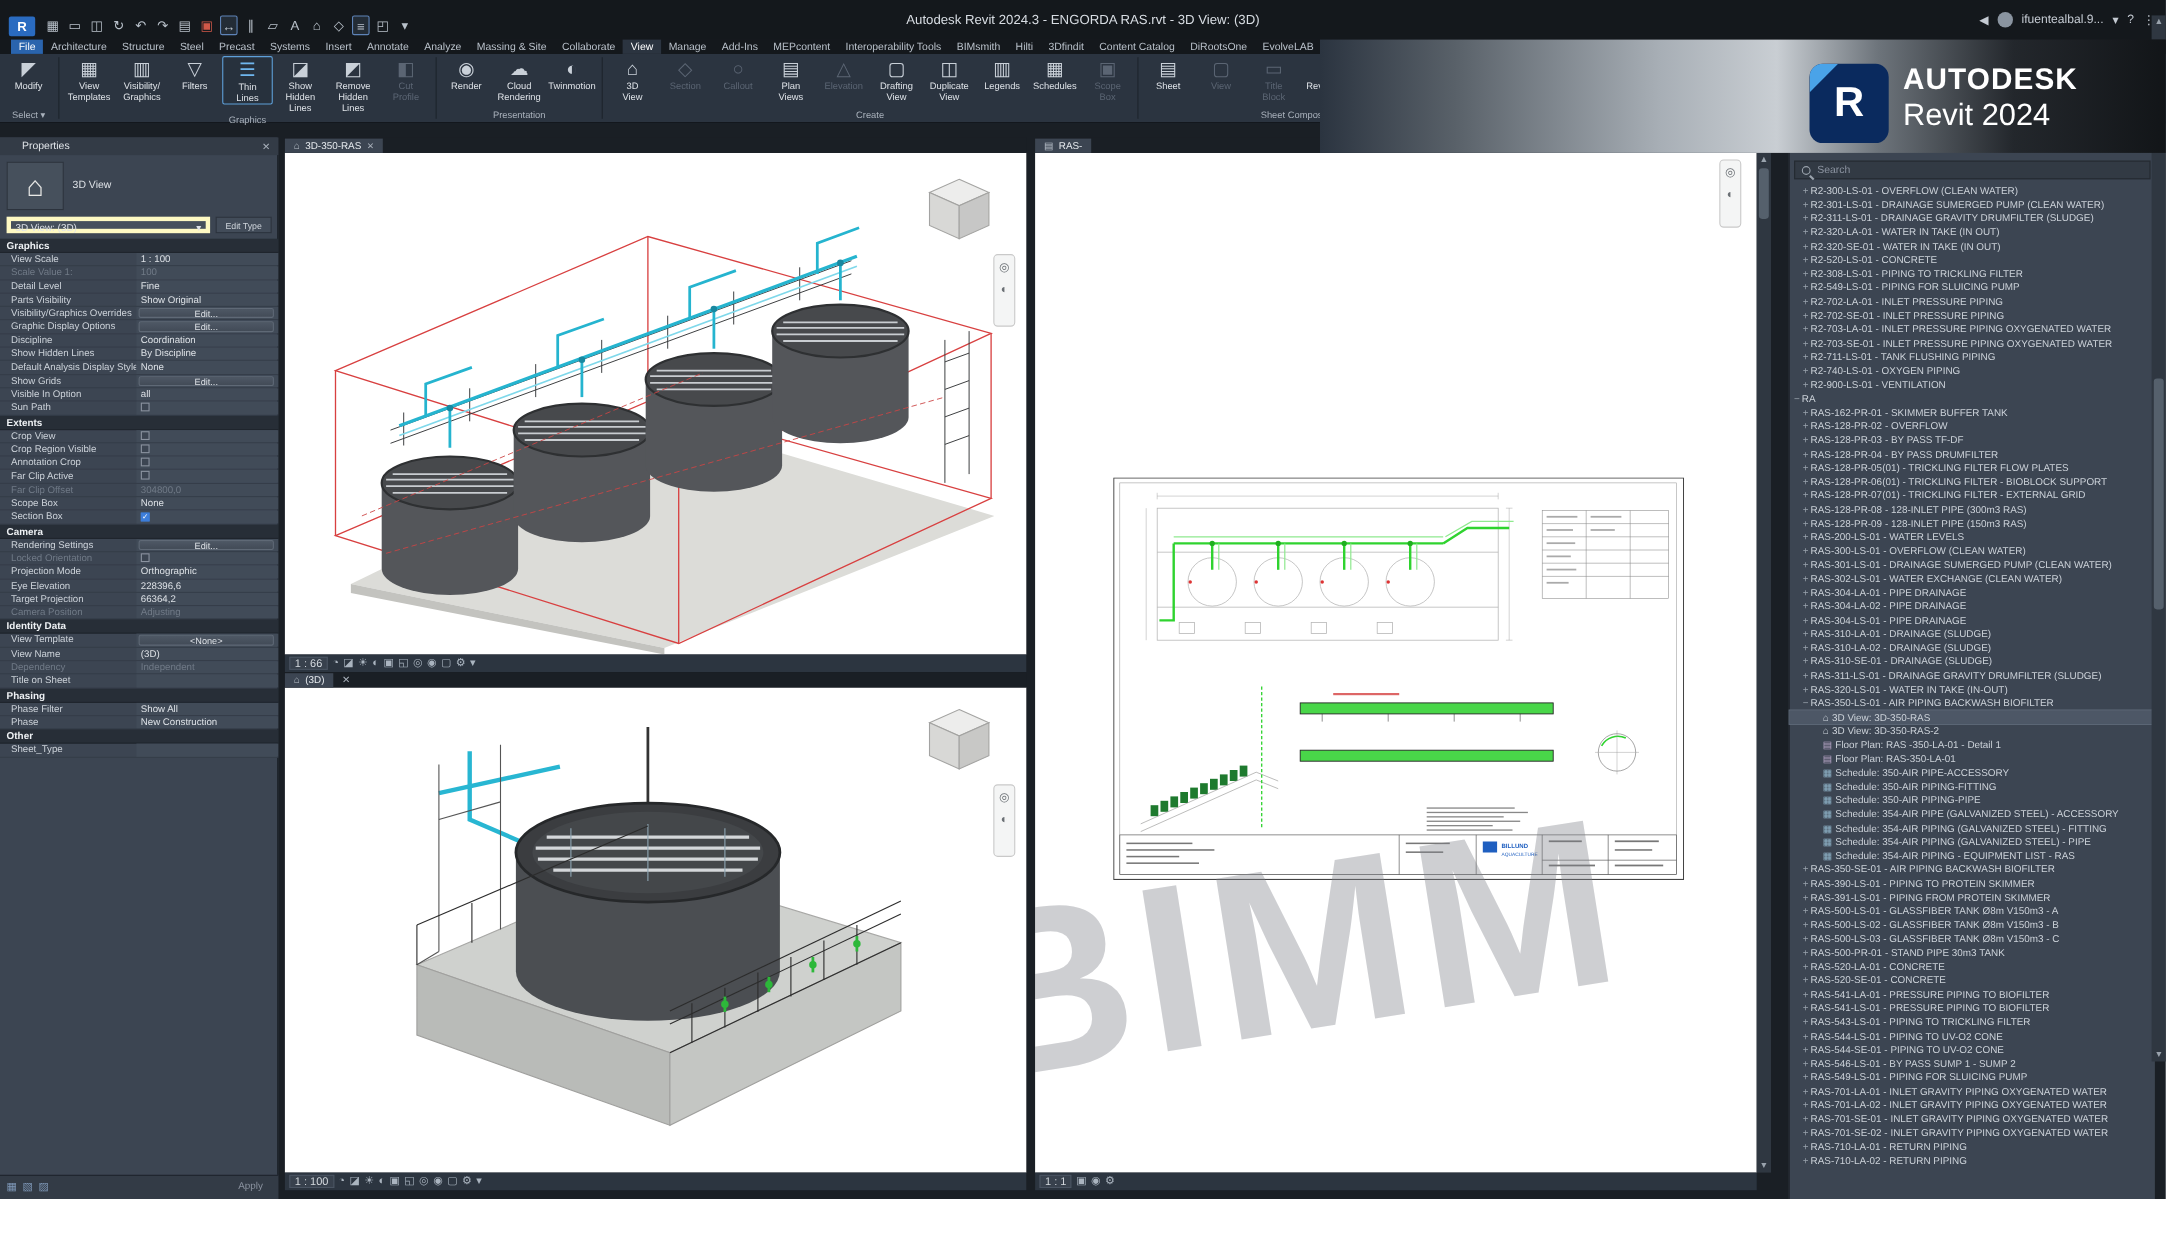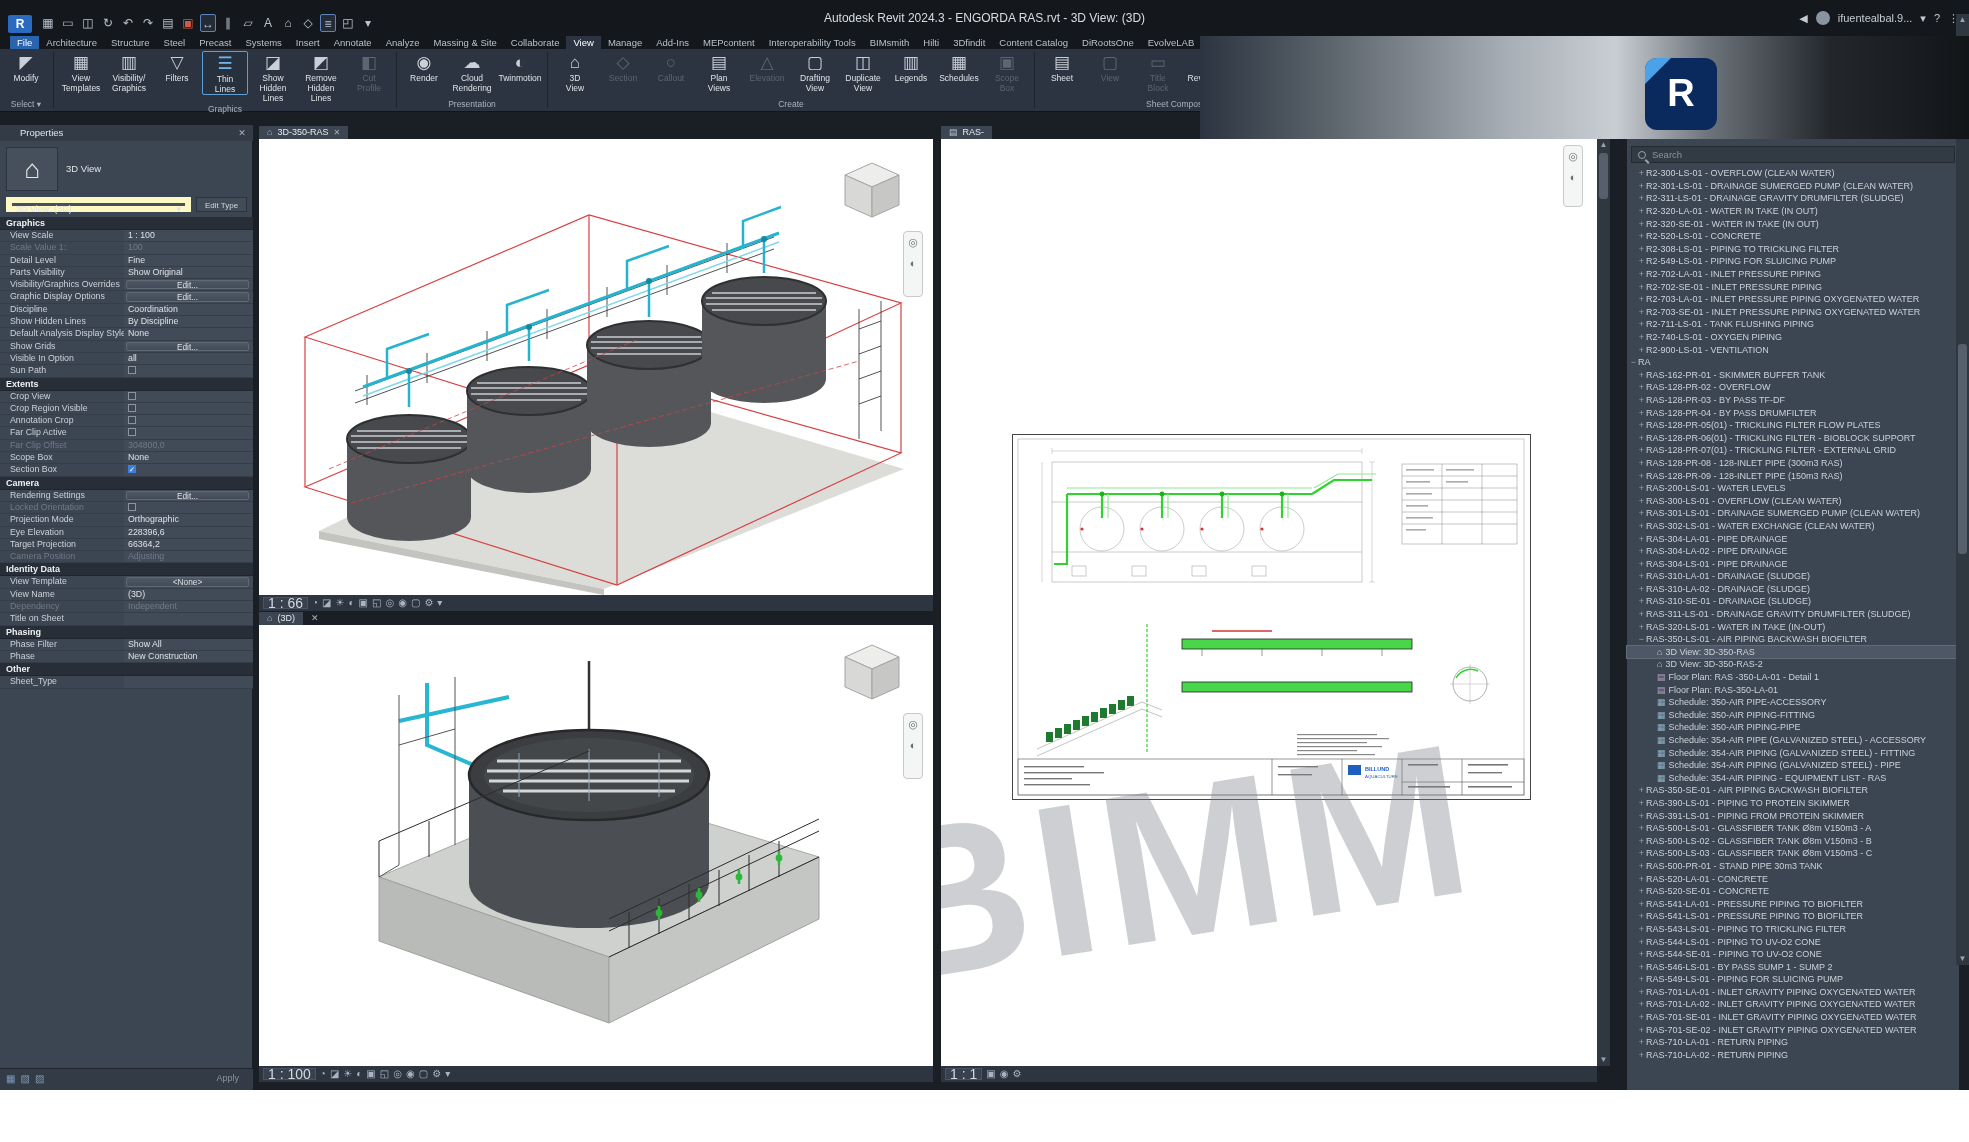--- a/index.html
+++ b/index.html
@@ -48,21 +48,21 @@
   #brandtext .l1{font-size:27px;font-weight:bold;letter-spacing:1px;line-height:32px;}
   #brandtext .l2{font-size:28px;font-weight:300;line-height:34px;}
 
   
   #props{position:absolute;left:0;top:125px;width:253px;height:965px;background:#3c4552;border-right:1px solid #1a1f25;}
   #props-h{position:absolute;left:0;top:0;width:253px;height:16px;background:#333b46;color:#e2e6ea;font-size:9.5px;line-height:16px;padding-left:20px;}
   #props-close{position:absolute;right:4px;top:2px;width:12px;height:12px;color:#aab2bc;font-size:9px;line-height:12px;text-align:center;}
   #ptile{position:absolute;left:6px;top:22px;width:52px;height:44px;background:#46505c;border:1px solid #2c333d;display:flex;align-items:center;justify-content:center;}
   #ptile .house{font-size:26px;color:#e8e8e6;}
   #ptype{position:absolute;left:66px;top:38px;font-size:9.5px;color:#dfe3e8;}
-  #pselrow{position:absolute;left:6px;top:72px;width:185px;height:15px;background:#46505c;border:6px solid #fef9c3;font-size:9px;color:#dfe3e8;line-height:13px;padding:0 4px;display:flex;justify-content:space-between;}
+  #pselrow{position:absolute;left:6px;top:72px;width:185px;height:15px;background:#46505c;border:4px solid #fef9c3;font-size:9px;color:#dfe3e8;line-height:13px;padding:0 4px;display:flex;justify-content:space-between;}
   #pedittype{position:absolute;left:196px;top:72px;width:51px;height:15px;font-size:8px;color:#cfd5db;line-height:15px;text-align:center;background:#424c59;border:1px solid #2c333d;}
   #pgrid{position:absolute;left:0;top:92px;width:253px;}
   .psec{height:13px;background:#272e37;color:#eef1f4;font-weight:bold;font-size:9px;line-height:13px;padding-left:6px;border-bottom:1px solid #1f252d;}
   .prow{height:12.3px;display:flex;border-bottom:1px solid #353d49;}
   .plbl{width:124px;padding-left:10px;font-size:8.8px;line-height:11.5px;color:#ccd2d9;white-space:nowrap;overflow:hidden;}
   .pvalc{flex:1;background:#414b58;padding-left:4px;font-size:8.8px;line-height:11.5px;color:#dde1e6;white-space:nowrap;overflow:hidden;position:relative;}
   .prow.dis .plbl,.prow.dis .pvalc{color:#707a87;}
   .pbtn{position:absolute;left:2px;right:4px;top:1px;bottom:1px;background:linear-gradient(#4e5865,#424b57);border:1px solid #5f6976;border-radius:2px;font-size:8.3px;color:#dde1e6;text-align:center;line-height:9px;}
   .cb{display:inline-block;width:8px;height:8px;border:1px solid #8b93a0;margin-top:1px;background:#3c4552;}
   .cb.chk{background:#3d7edb;border-color:#3d7edb;color:#fff;font-size:7px;line-height:8px;text-align:center;}
@@ -70,21 +70,21 @@
   #papply .lbl{position:absolute;right:14px;top:4px;font-size:9px;color:#8b93a0;}
   #statusicons{position:absolute;left:6px;top:4px;display:flex;gap:5px;font-size:10px;color:#7f98b8;}
 
   
   .vtabbar{position:absolute;height:14px;background:#1a1f25;display:flex;align-items:flex-end;z-index:4;}
   .vtab{background:#3c4552;color:#e6eaee;font-size:9px;line-height:13px;height:13px;padding:0 8px;display:flex;gap:5px;align-items:center;white-space:nowrap;}
   .vtab .ticon{color:#b9c1ca;font-size:9px;}
   .vtab .tclose{color:#aab2bc;font-size:8px;}
   .viewport{position:absolute;background:#fff;overflow:hidden;}
   .vcb{position:absolute;height:16px;background:#2c3540;display:flex;align-items:center;gap:4px;padding-left:4px;z-index:4;}
-  .vcb .scale{font-size:14px;color:#d4d9de;border:1px solid #4a5462;padding:0 4px;height:12px;line-height:11px;background:#38414d;}
+  .vcb .scale{font-size:10px;color:#d4d9de;border:1px solid #4a5462;padding:0 4px;height:12px;line-height:11px;background:#38414d;}
   .vcb .vic{font-size:10px;color:#aab4bf;line-height:14px;}
   .viewcube{position:absolute;z-index:3;opacity:.9;}
   .navbar-f{position:absolute;z-index:3;width:20px;background:#f4f5f5;border:1px solid #c9c9c9;border-radius:4px;display:flex;flex-direction:column;align-items:center;padding:4px 0;gap:8px;}
   .navbar-f span{color:#6a6f74;font-size:11px;}
   .scrollv{position:absolute;width:13px;background:#2f3741;z-index:4;}
   .scrollv .arr{position:absolute;left:0;width:13px;height:12px;color:#9aa3ad;font-size:8px;text-align:center;line-height:12px;}
   .scrollv .thumb{position:absolute;left:2px;width:9px;background:#55606c;border-radius:3px;}
 
   #watermark{position:absolute;left:-70px;top:600px;font-size:215px;font-weight:bold;color:rgba(125,130,136,0.38);transform:rotate(-9deg);letter-spacing:8px;z-index:2;white-space:nowrap;}
 
@@ -325,20 +325,24 @@
             </div>
           </div>
           <div class="rglabel">Sheet Composition</div>
         </div>
       </div>
 
   <div id="branding">
     <div id="badge">
           <span>R</span>
         </div>
+    <div id="brandtext">
+      <div class="l1">AUTODESK</div>
+      <div class="l2">Revit 2024</div>
+    </div>
   </div>
 
   <div id="props">
     <div id="props-h">Properties</div>
     <div id="props-close">✕</div>
     <div id="ptile">
           <span class="house">⌂</span>
         </div>
     <div id="ptype">3D View</div>
     <div id="pselrow">

